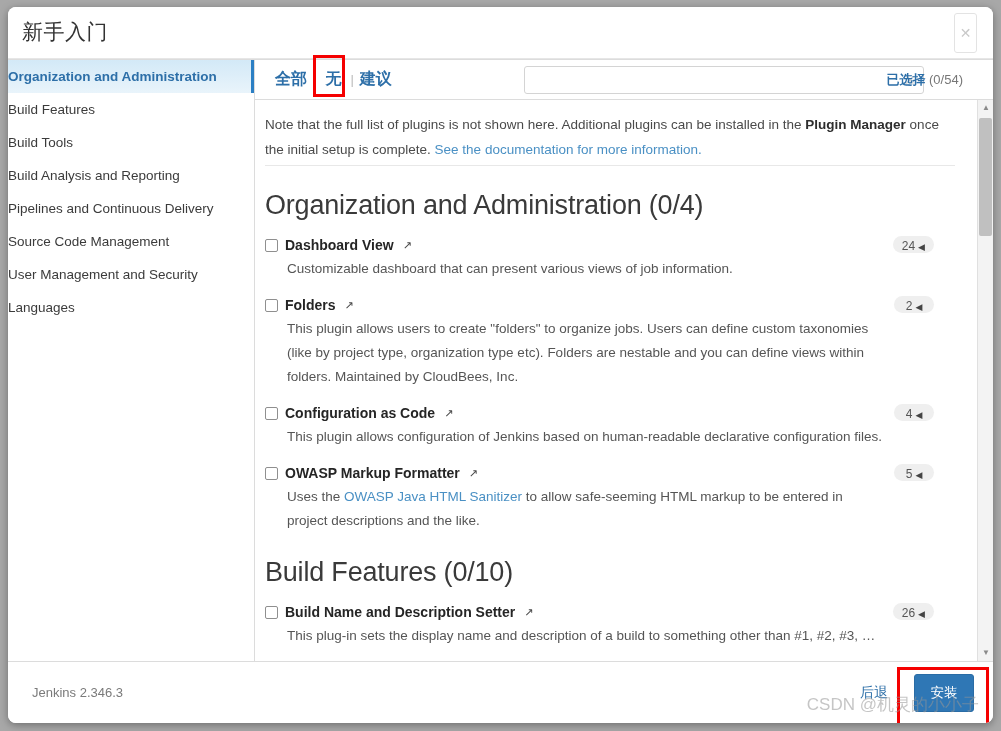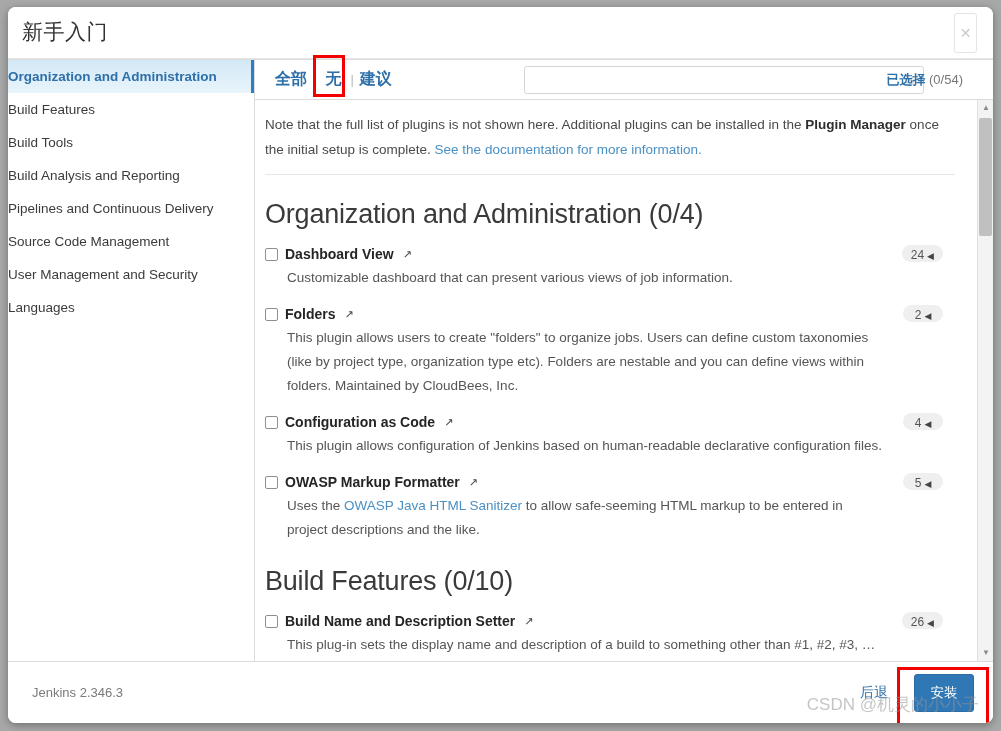--- a/index.html
+++ b/index.html
@@ -175,21 +175,21 @@
     overflow: hidden;
     padding: 0 22px 0 10px;
     position: relative;
     min-width: 0;
   }
 
   #notice {
     font-size: 13.5px;
     color: #4a4a4a;
     line-height: 25px;
-    padding: 12px 12px 12px 0;
+    padding: 12px 12px 3px 0;
     border-bottom: 1px solid #e8e8e8;
     margin-left: 0;
   }
   #notice b { font-weight: bold; color: #2e2e2e; }
   .lnk { color: #4a90c4; text-decoration: none; cursor: pointer; }
 
   .cat-title {
     font-size: 27px;
     color: #3a3a3a;
     font-weight: normal;
@@ -227,21 +227,21 @@
     margin-left: 2px;
   }
   .pdesc {
     font-size: 13.5px;
     color: #555;
     line-height: 24px;
     margin: 4px 0 0 22px;
   }
   .badge {
     position: absolute;
-    right: 12px; top: -1px;
+    right: 21px; top: -1px;
     background: #efefef;
     border-radius: 10px;
     height: 17px;
     min-width: 40px;
     padding: 0 9px;
     font-size: 12px;
     color: #555;
     line-height: 20px;
     text-align: center;
     cursor: pointer;

